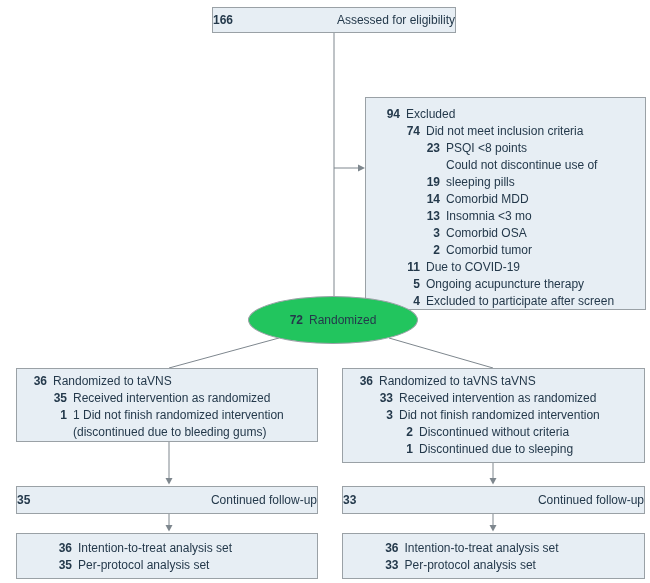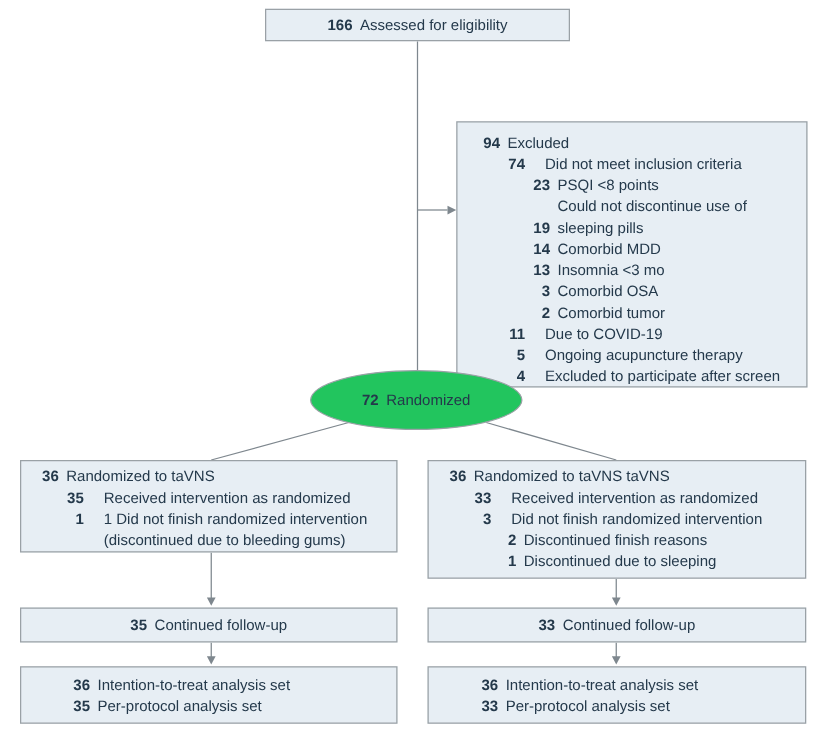--- a/index.html
+++ b/index.html
@@ -21,27 +21,27 @@
     box-sizing:border-box;
   }
   .oval{
     position:absolute;
     background:#22c55e;
     border:1px solid #9aa1a6;
     border-radius:50%;
     box-sizing:border-box;
     display:flex;align-items:center;justify-content:center;
   }
-  .center-line{display:flex;align-items:center;justify-content:center;gap:6px;height:100%;}
+  .center-line{display:flex;align-items:center;justify-content:space-between;gap:6px;height:100%;}
   .num{font-weight:bold;color:#24394b;}
   .row{display:flex;align-items:flex-start;}
   .row .num{flex:none;width:20px;text-align:right;}
   .row .lbl{margin-left:6px;}
   .ind0{padding-left:0;}
-  .ind1{padding-left:20px;gap:10px;}
+  .ind1{padding-left:20px;}
   .ind2{padding-left:40px;align-items:flex-end;}
   .box-assessed{left:212px;top:7px;width:244px;height:26px;}
   .box-excluded{left:365px;top:60px;width:281px;height:213px;padding:8px 8px 0 14px;margin-top:37px;}
   .oval-randomized{left:248px;top:296px;width:170px;height:48px;}
   .box-tavns{left:16px;top:368px;width:302px;height:74px;padding:4px 8px 0 10px;}
   .box-sham{left:342px;top:368px;width:303px;height:95px;padding:4px 8px 0 10px;}
   .box-tavns-fu{left:16px;top:486px;width:302px;height:28px;}
   .box-sham-fu{left:342px;top:486px;width:303px;height:28px;}
   .box-tavns-an{left:16px;top:533px;width:302px;height:46px;padding-top:6px;}
   .box-sham-an{left:342px;top:533px;width:303px;height:46px;padding-top:6px;}
@@ -156,21 +156,21 @@
     <div class="row ind1">
       <span class="num">33</span>
       <span class="lbl">Received intervention as randomized</span>
     </div>
     <div class="row ind1">
       <span class="num">3</span>
       <span class="lbl">Did not finish randomized intervention</span>
     </div>
     <div class="row ind2">
       <span class="num">2</span>
-      <span class="lbl">Discontinued finish reasons</span>
+      <span class="lbl">Discontinued without criteria</span>
     </div>
     <div class="row ind2">
       <span class="num">1</span>
       <span class="lbl">Discontinued due to sleeping</span>
     </div>
   </div>
 
   <div class="box box-tavns-fu">
     <div class="center-line">
       <span class="num">35</span>

